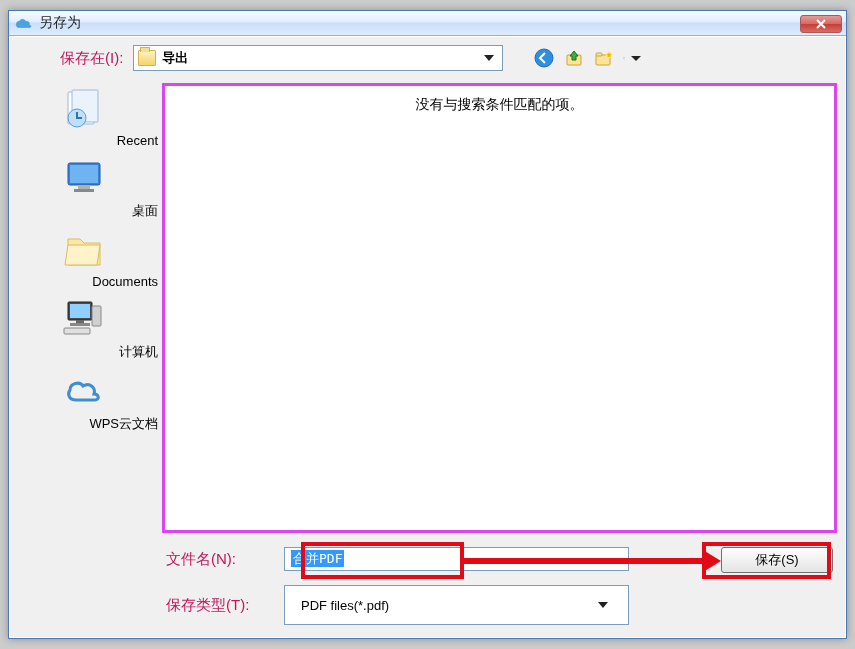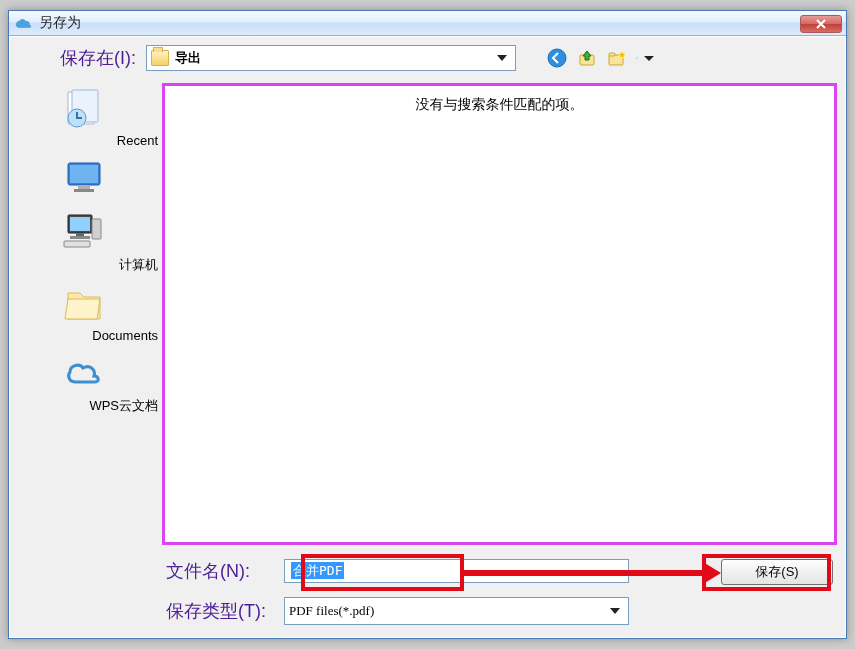--- a/index.html
+++ b/index.html
@@ -65,22 +65,22 @@
   }
   .topbar {
     height: 42px;
     display: flex;
     align-items: center;
     padding: 4px 10px;
     gap: 10px;
     background:#F0F0F0;
   }
   .label {
-    font-size: 18px;
-    color: #4c1d95;
+    font-size: 15px;
+    color: #be185d;
     white-space: nowrap;
   }
   .combo {
     height: 26px;
     border: 1px solid #7B9EBD;
     background: #fff;
     display: flex;
     align-items: center;
     padding: 0 4px;
     cursor: pointer;
@@ -135,21 +135,21 @@
   }
   .row {display:flex;align-items:center;gap:18px;}
   .row .label{width:100px;}
   .input-text {
     height:24px;border:1px solid #7B9EBD;background:#fff;padding:2px 6px;font-family:"SimSun",monospace;font-size:13px;width:345px;
   }
   .input-text.selected {background:#fff;}
   .input-text .sel {
     background:#3399FF;color:#fff;padding:1px 2px;margin-top:15px;
   }
-  .type-combo {width:345px;height:28px;border:1px solid #7B9EBD;background:#fff;display:flex;align-items:center;justify-content:space-between;padding:0 4px;font-family:Liberation Serif, serif;font-size:13px;cursor:pointer;}
+  .type-combo {width:345px;height:40px;border:1px solid #7B9EBD;background:#fff;display:flex;align-items:center;justify-content:space-between;padding:0 16px;font-family:Liberation Sans, sans-serif;font-size:13px;cursor:pointer;}
   .btn {
     width:112px;height:26px;border:1px solid #707070;border-radius:3px;
     background:linear-gradient(to bottom,#fefefe,#e4e4e4);
     font-size:13px;cursor:pointer;display:flex;align-items:center;justify-content:center;
   }
   .highlight-filename{position:absolute;border:4px solid #E30A17;left:291px;top:1px;width:163px;height:37px;pointer-events:none;}
   .highlight-save{position:absolute;border:4px solid #E30A17;left:692px;top:1px;width:129px;height:37px;pointer-events:none;}
   .arrow-red{
     position:absolute;left:454px;top:17px;width:240px;height:6px;background:#E30A17;pointer-events:none;
   }
@@ -242,49 +242,50 @@
 
         <div class="place-item">
           <div class="ico">
             <svg width="44" height="42" viewBox="0 0 44 42">
               <rect x="6" y="6" width="32" height="22" rx="2" fill="#3A82D8" stroke="#1F5CA8"></rect>
               <rect x="8" y="8" width="28" height="18" fill="#6FB3F0"></rect>
               <rect x="16" y="28" width="12" height="4" fill="#B0B0B0"></rect>
               <rect x="12" y="32" width="20" height="3" fill="#888"></rect>
             </svg>
           </div>
+          <div class="lbl">桌面</div>
+        </div>
+
+        <div class="place-item">
+          <div class="ico">
+            <svg width="44" height="42" viewBox="0 0 44 42">
+              <path d="M6 12 L6 36 L38 36 L38 14 L22 14 L18 10 L6 10 Z" fill="#FBE8A6" stroke="#D9BC5C"></path>
+              <path d="M6 16 L38 16 L35 36 L3 36 Z" fill="#FFF4C9" stroke="#D9BC5C"></path>
+            </svg>
+          </div>
+          <div class="lbl">Documents</div>
         </div>
 
         <div class="place-item">
           <div class="ico">
             <svg width="44" height="42" viewBox="0 0 44 42">
               <rect x="6" y="4" width="24" height="18" rx="1" fill="#4A4A4A" stroke="#222"></rect>
               <rect x="8" y="6" width="20" height="14" fill="#8FD0FF"></rect>
               <rect x="14" y="22" width="8" height="3" fill="#666"></rect>
               <rect x="8" y="25" width="20" height="3" fill="#888"></rect>
               <rect x="30" y="8" width="9" height="20" rx="1" fill="#D0D0D0" stroke="#888"></rect>
               <rect x="2" y="30" width="26" height="6" rx="1" fill="#E0E0E0" stroke="#888"></rect>
             </svg>
           </div>
           <div class="lbl">计算机</div>
         </div>
 
         <div class="place-item">
           <div class="ico">
             <svg width="44" height="42" viewBox="0 0 44 42">
-              <path d="M6 12 L6 36 L38 36 L38 14 L22 14 L18 10 L6 10 Z" fill="#FBE8A6" stroke="#D9BC5C"></path>
-              <path d="M6 16 L38 16 L35 36 L3 36 Z" fill="#FFF4C9" stroke="#D9BC5C"></path>
-            </svg>
-          </div>
-          <div class="lbl">Documents</div>
-        </div>
-
-        <div class="place-item">
-          <div class="ico">
-            <svg width="44" height="42" viewBox="0 0 44 42">
               <path d="M14 30 C7 30 5 24 8 20 C8 13 18 11 21 16 C28 12 34 18 32 24 C37 24 38 30 33 30 Z" fill="none" stroke="#3E8ED0" stroke-width="3"></path>
             </svg>
           </div>
           <div class="lbl">WPS云文档</div>
         </div>
 
       </div>
 
       <div class="file-pane">
         <span>没有与搜索条件匹配的项。</span>

